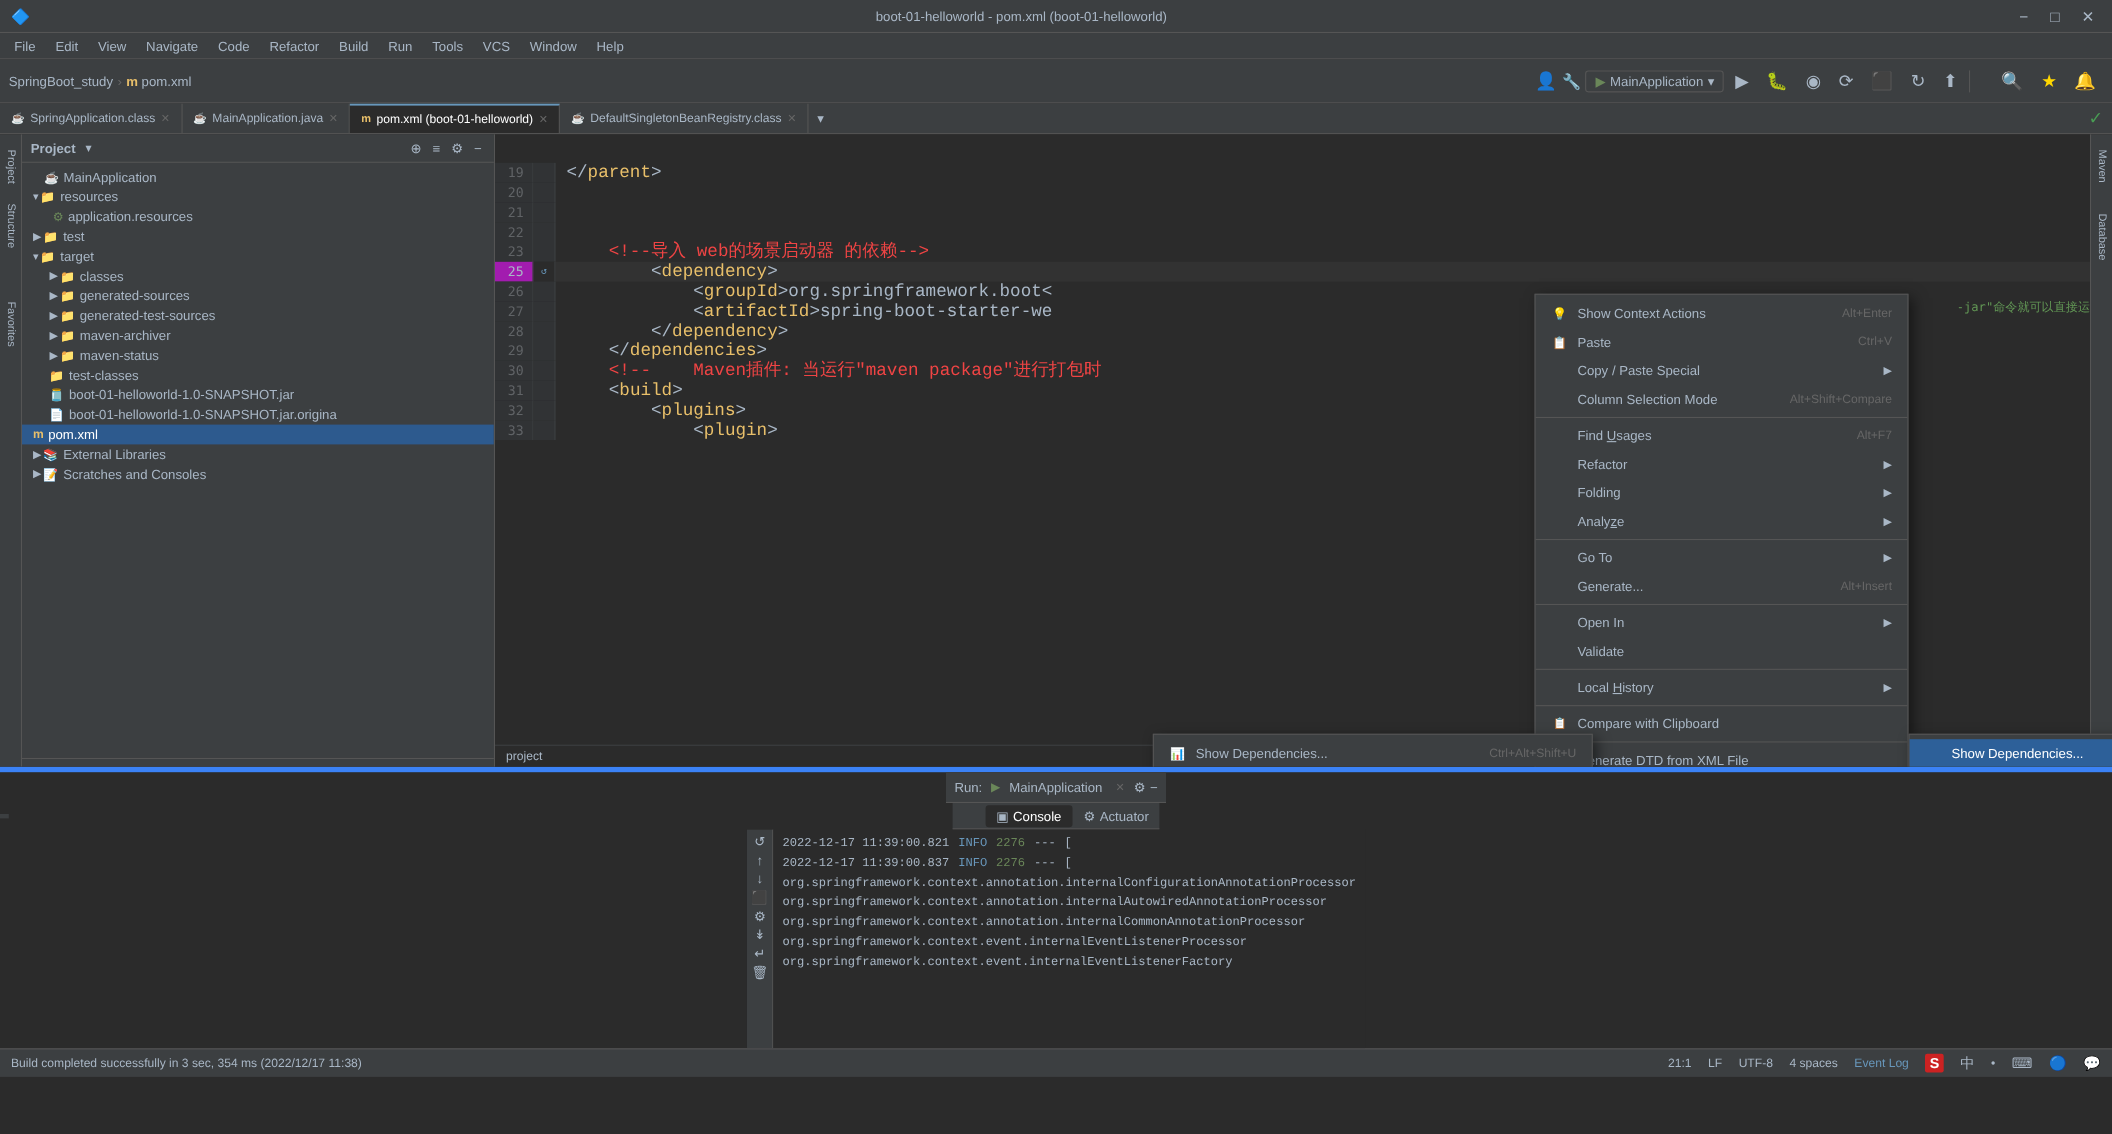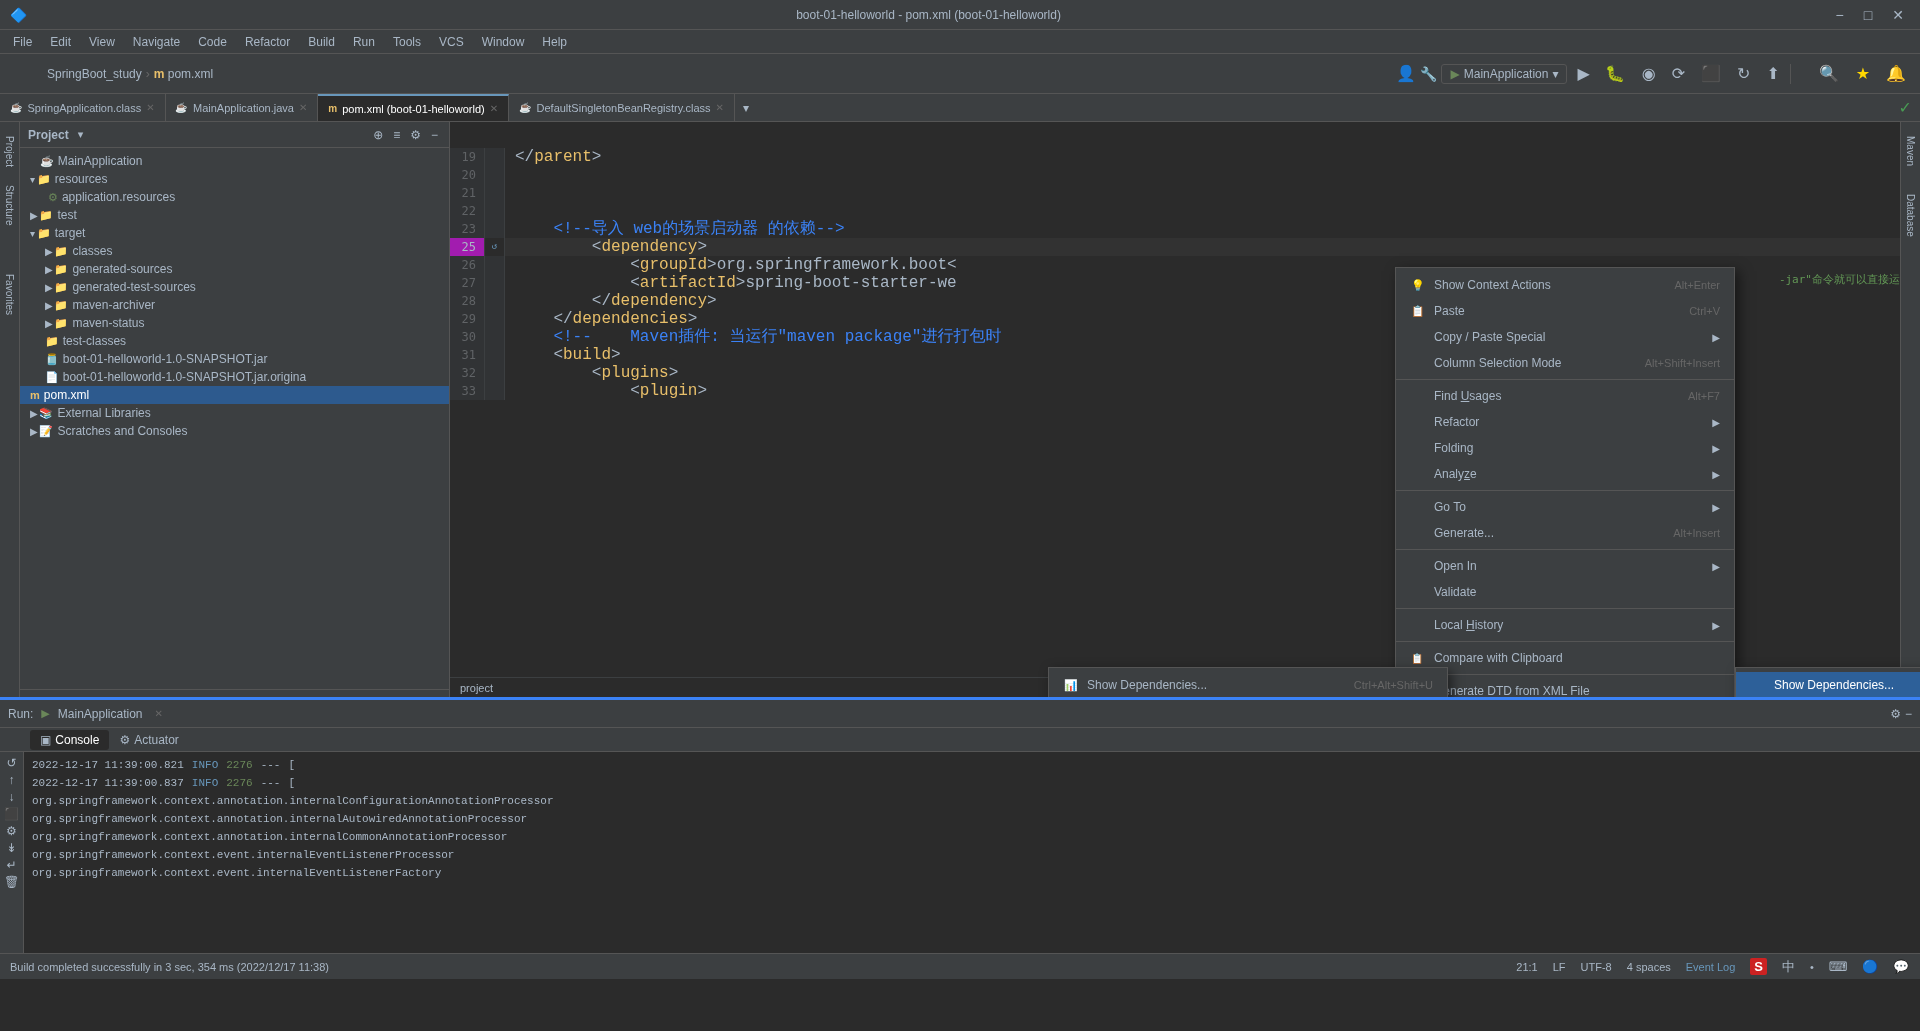--- a/index.html
+++ b/index.html
@@ -11,21 +11,21 @@
     .title-bar-center { color: #a9b7c6; font-size: 12px; }
     .title-bar-right { display: flex; gap: 8px; }
     .title-btn { background: none; border: none; color: #a9b7c6; cursor: pointer; font-size: 14px; padding: 2px 6px; }
     
     
     .menu-bar { background: #3c3f41; height: 24px; display: flex; align-items: center; padding: 0 5px; border-bottom: 1px solid #555; gap: 2px; }
     .menu-item { padding: 2px 8px; cursor: pointer; color: #a9b7c6; font-size: 12px; border-radius: 2px; }
     
     
     .toolbar { background: #3c3f41; height: 40px; display: flex; align-items: center; padding: 0 8px; border-bottom: 1px solid #555; gap: 4px; }
-    .breadcrumb { display: flex; align-items: flex-end; gap: 4px; color: #a9b7c6; font-size: 12px; margin-left: 39px; }
+    .breadcrumb { display: flex; align-items: flex-end; gap: 4px; color: #a9b7c6; font-size: 12px; }
     .breadcrumb-sep { color: #666; }
     .toolbar-right { margin-left: auto; display: flex; align-items: center; gap: 4px; }
     .toolbar-btn { background: none; border: none; color: #a9b7c6; cursor: pointer; padding: 3px 6px; border-radius: 3px; font-size: 16px; }
     .run-config { background: #3c3f41; border: 1px solid #555; color: #a9b7c6; padding: 2px 8px; border-radius: 3px; display: flex; align-items: center; gap: 4px; cursor: pointer; font-size: 12px; }
     
     
     .tab-bar { background: #3c3f41; height: 28px; display: flex; align-items: center; border-bottom: 1px solid #555; overflow: hidden; }
     .tab { display: flex; align-items: center; padding: 0 10px; height: 28px; cursor: pointer; color: #a9b7c6; font-size: 11px; gap: 5px; border-right: 1px solid #555; white-space: nowrap; }
     .tab.active { background: #2b2b2b; color: #ffffff; }
     .tab-close { font-size: 10px; color: #666; cursor: pointer; }
@@ -40,30 +40,30 @@
     .tree-item { display: flex; align-items: center; padding: 2px 8px; cursor: pointer; white-space: nowrap; }
     .tree-item.selected { background: #2d5a8e; }
     .tree-item .icon { margin-right: 4px; font-size: 11px; }
     .tree-item .label { font-size: 12px; color: #a9b7c6; }
     .tree-arrow { color: #a9b7c6; font-size: 10px; margin-right: 2px; cursor: pointer; }
     .code-line { display: flex; min-height: 18px; }
     .line-num { width: 35px; text-align: right; padding-right: 8px; color: #606366; font-size: 12px; font-family: monospace; background: #313335; flex-shrink: 0; border-right: 1px solid #3c3f41; }
     .line-content { padding-left: 10px; font-family: 'Courier New', monospace; font-size: 16px; white-space: pre; }
     .xml-tag { color: #e8bf6a; }
     .xml-bracket { color: #a9b7c6; }
-    .xml-comment { color: #3b82f6; }
+    .xml-comment { color: #ef4444; }
     .xml-text { color: #a9b7c6; }
     .line-active { background: #323232; }
     
     
     .status-bar { height: 26px; background: #3c3f41; border-top: 1px solid #555; display: flex; align-items: center; padding: 0 10px; font-size: 11px; color: #a9b7c6; gap: 15px; }
     .status-bar-right { margin-left: auto; display: flex; gap: 15px; align-items: center; }
     
     
-    .bottom-panel { height: 256px; background: #2b2b2b; border-top: 3px solid #3b82f6; display: flex; flex-direction: column; }
+    .bottom-panel { height: 256px; background: #2b2b2b; border-top: 5px solid #3b82f6; display: flex; flex-direction: column; align-items: center; }
     .bottom-tab { padding: 3px 10px; cursor: pointer; font-size: 12px; color: #a9b7c6; border-radius: 3px; display: flex; align-items: center; gap: 4px; }
     .bottom-tab.active { background: #2b2b2b; color: #fff; }
     .bottom-content { flex: 1; overflow-y: auto; padding: 4px 8px; font-family: 'Courier New', monospace; font-size: 11px; }
     .log-line { display: flex; gap: 8px; line-height: 18px; }
     .log-time { color: #a9b7c6; }
     .log-level { color: #6897bb; }
     .log-pid { color: #6a8759; }
     .log-class { color: #a9b7c6; }
     
     
@@ -419,21 +419,21 @@
           <span>Copy / Paste Special</span>
         </div>
         <span class="ctx-arrow">▶</span>
       </div>
 
       <div class="ctx-item">
         <div class="ctx-item-left">
           <span class="ctx-icon"></span>
           <span>Column Selection Mode</span>
         </div>
-        <span class="ctx-shortcut">Alt+Shift+Insert</span>
+        <span class="ctx-shortcut">Alt+Shift+Compare</span>
       </div>
       <div class="ctx-separator"></div>
 
       <div class="ctx-item">
         <div class="ctx-item-left">
           <span class="ctx-icon"></span>
           <span>Find <u>U</u>sages</span>
         </div>
         <span class="ctx-shortcut">Alt+F7</span>
       </div>

